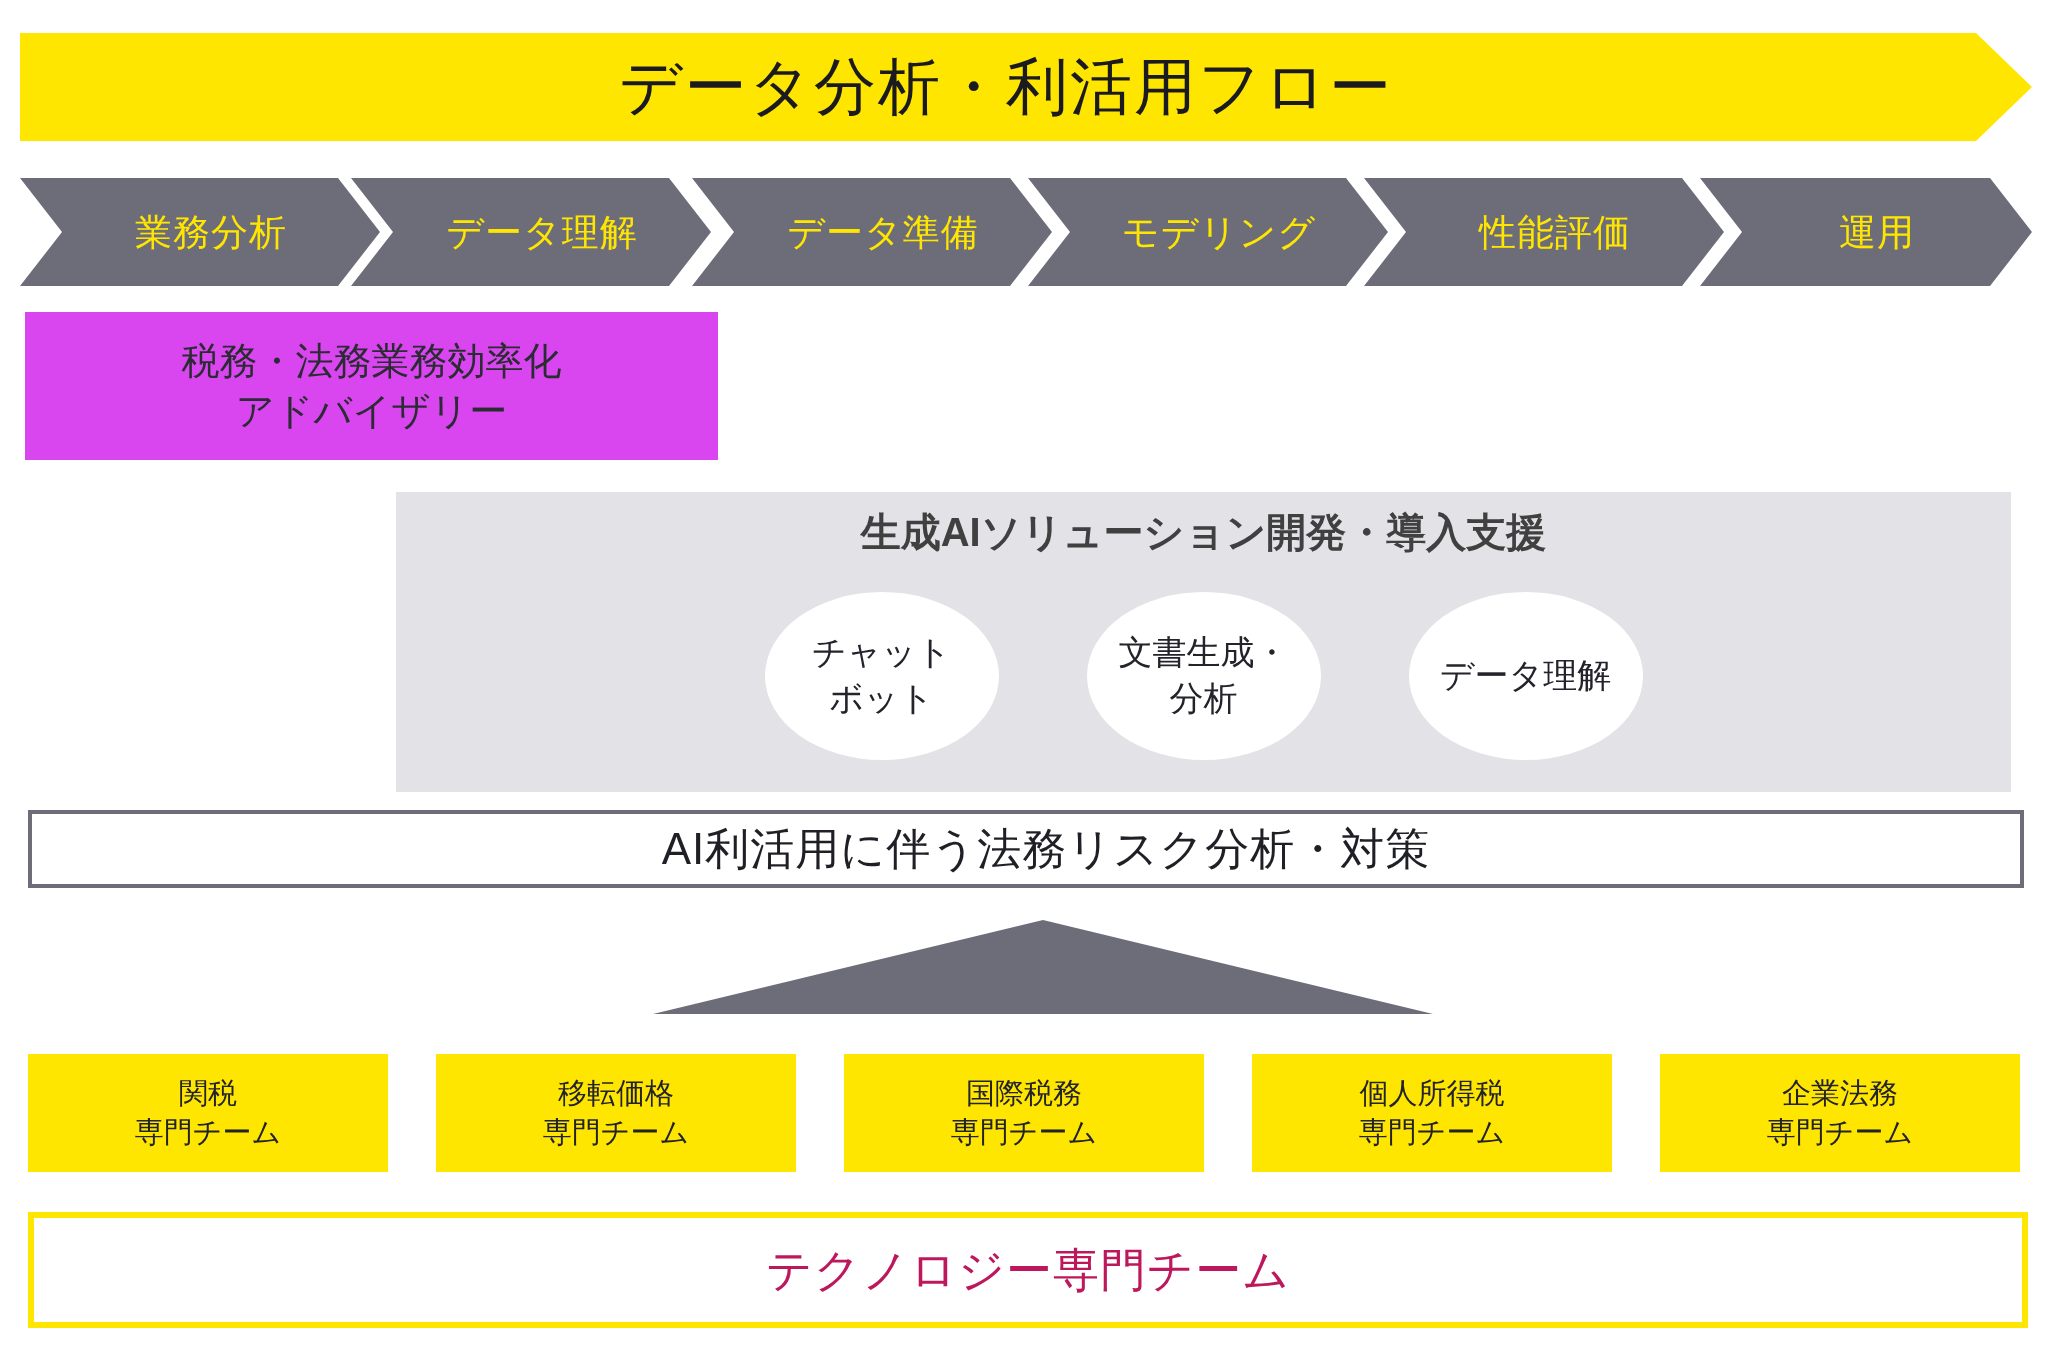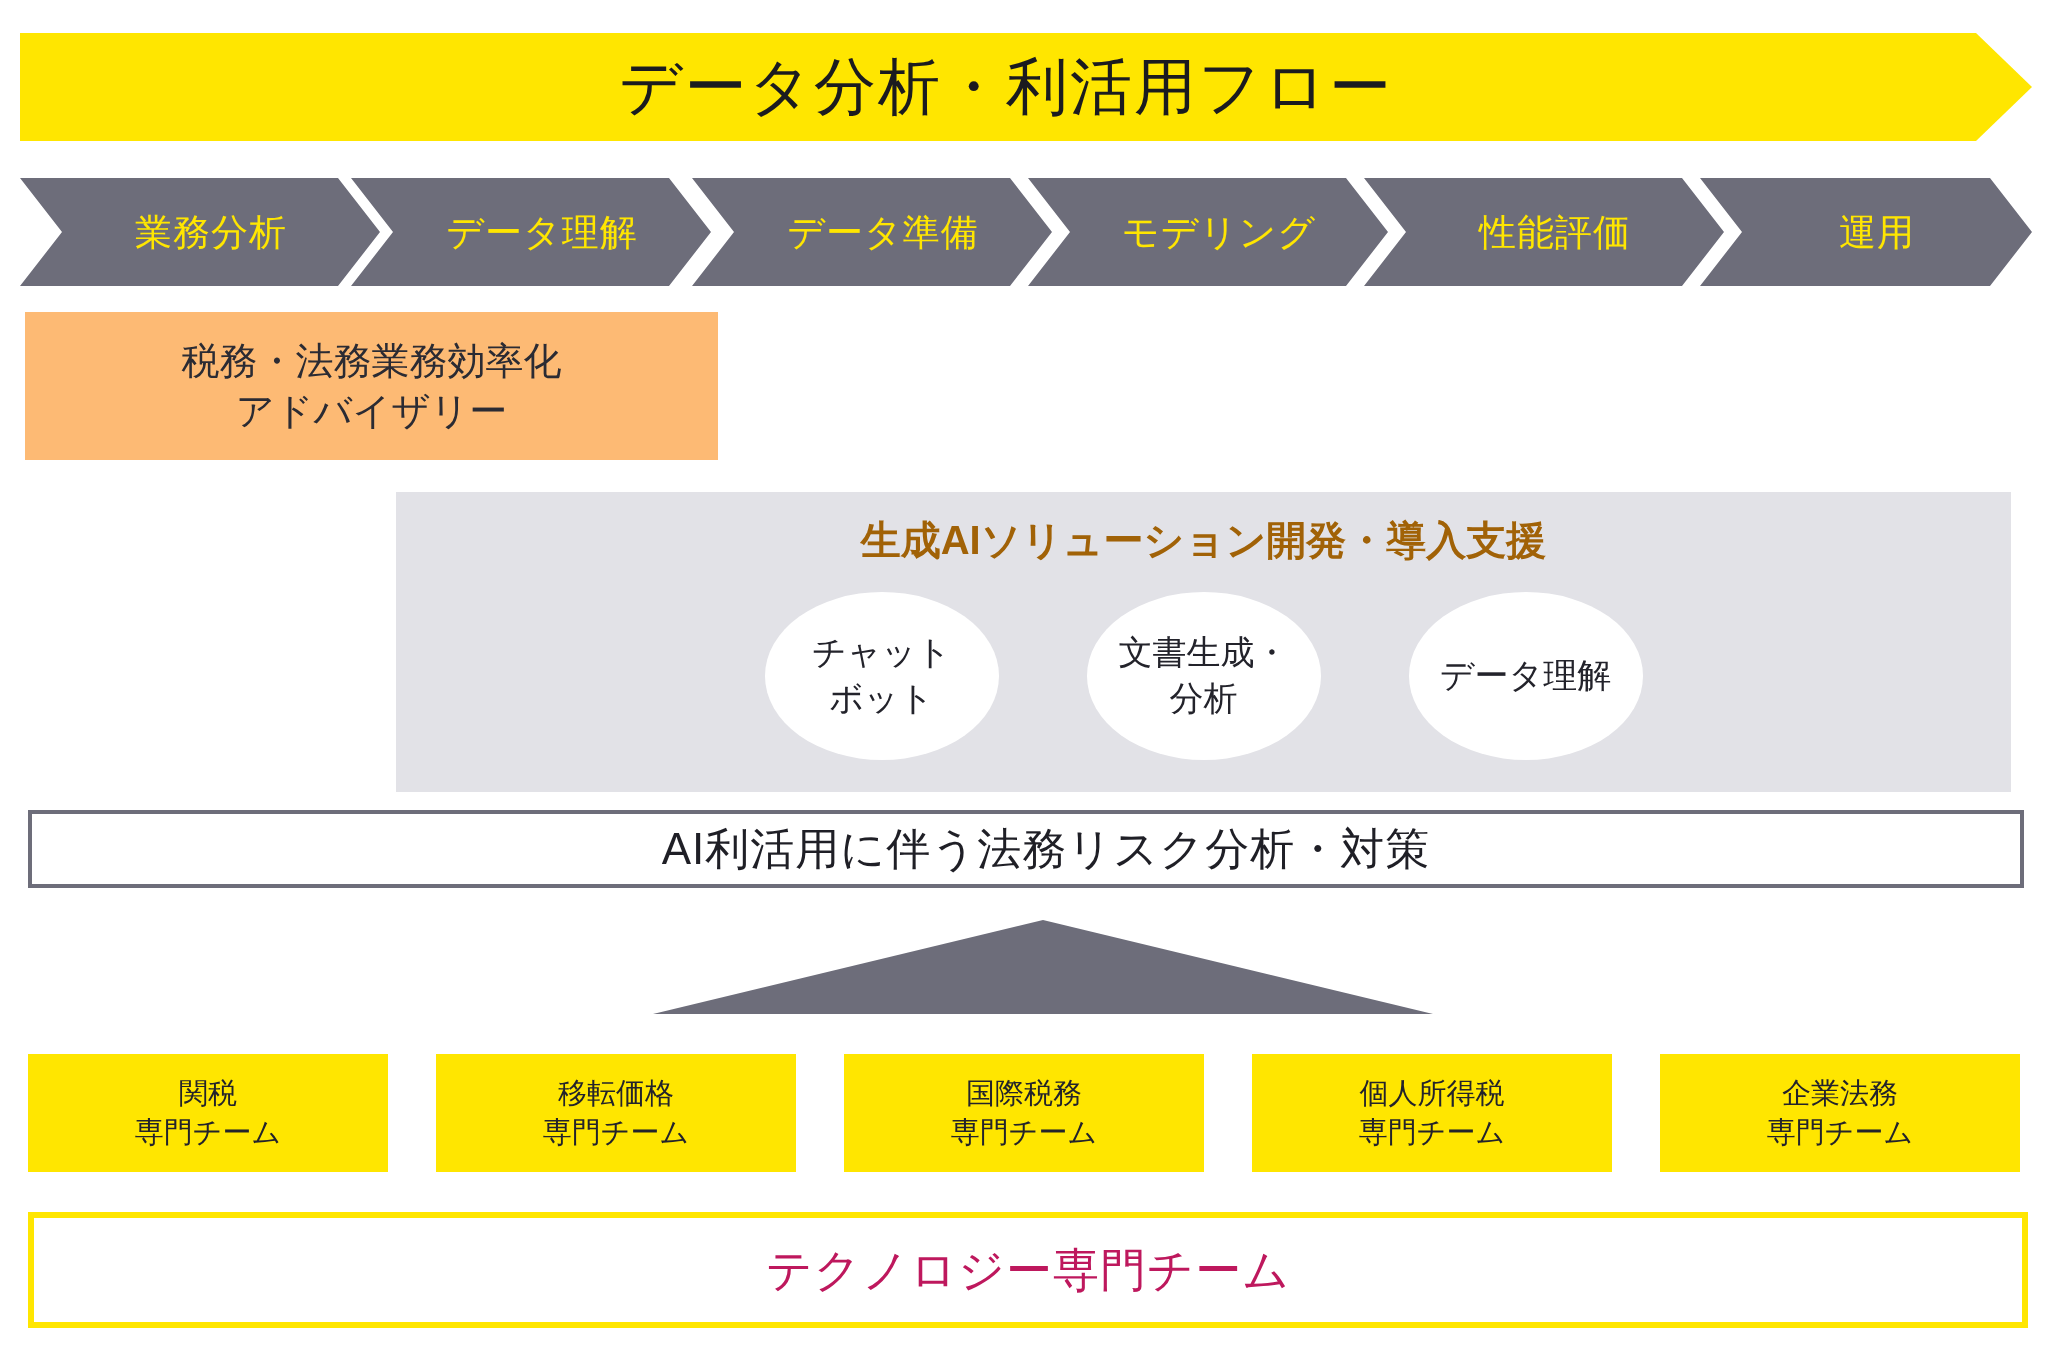--- a/index.html
+++ b/index.html
@@ -74,21 +74,21 @@
     padding-left: 22px;
   }
 
   
   .advisory-box {
     position: absolute;
     left: 25px;
     top: 312px;
     width: 693px;
     height: 148px;
-    background: #fdba74;
+    background: #d946ef;
     display: flex;
     flex-direction: column;
     align-items: center;
     justify-content: center;
     text-align: center;
   }
   .advisory-line {
     font-size: 38px;
     line-height: 1.32;
     color: #2b2b33;
@@ -100,25 +100,25 @@
     left: 396px;
     top: 492px;
     width: 1615px;
     height: 300px;
     background: #e2e2e7;
   }
   .genai-heading {
     position: absolute;
     left: 0;
     right: 0;
-    top: 24px;
+    top: 16px;
     text-align: center;
     font-size: 40px;
     font-weight: bold;
-    color: #a16207;
+    color: #404040;
     line-height: 1.2;
   }
   .genai-bubbles {
     position: absolute;
     left: 0;
     top: 86px;
     width: 100%;
     height: 196px;
     display: flex;
     align-items: center;

